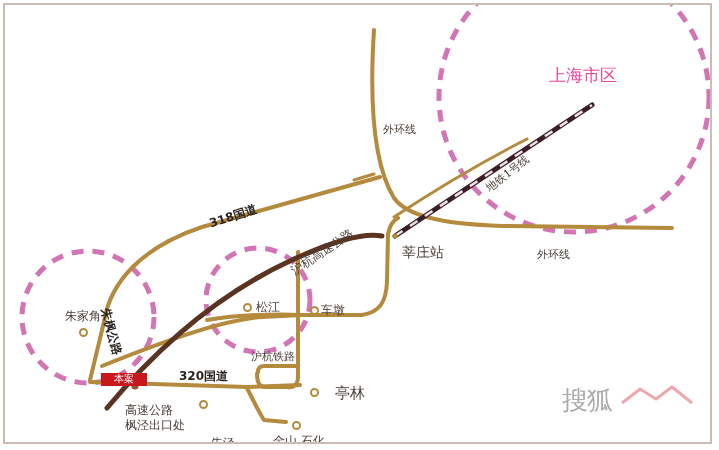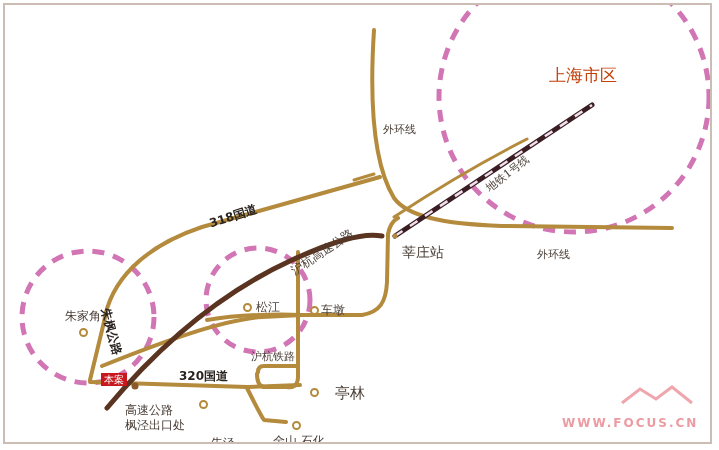--- a/index.html
+++ b/index.html
@@ -4,25 +4,25 @@
 <style>
   html, body { margin: 0; padding: 0; background: #ffffff; }
   body { width: 719px; height: 450px; overflow: hidden; position: relative; }
   #map-frame {
     position: absolute; left: 3px; top: 3px; width: 709px; height: 441px;
     border: 2px solid #cbbdb3; background: #ffffff; box-sizing: border-box; overflow: hidden;
   }
   svg { position: absolute; left: 0; top: 0; }
   .lbl { position: absolute; font-family: "DejaVu Serif", "Liberation Serif", serif; color: #4a3e36; font-size: 12px; white-space: nowrap; line-height: 1; }
   .lbl-bold { font-family: "DejaVu Sans", "Liberation Sans", sans-serif; font-weight: bold; color: #2a2420; font-size: 12px; }
-  .lbl-big { font-size: 17px; color: #c2410c; }
+  .lbl-big { font-size: 17px; color: #ec4899; }
   .poi { position: absolute; width: 9px; height: 9px; border: 2px solid #b48a3c; border-radius: 50%; box-sizing: border-box; background: #fff; }
   .project-tag {
-    position: absolute; left: 96px; top: 368px; width: 26px; height: 13px;
-    background: #c8181e; color: #ffffff; font-family: Liberation Serif, serif;
+    position: absolute; left: 96px; top: 368px; width: 46px; height: 13px;
+    background: #c8181e; color: #ffffff; font-family: Liberation Mono, monospace;
     font-size: 10px; line-height: 13px; text-align: center; letter-spacing: 0px;
   }
   .watermark { position: absolute; left: 555px; top: 378px; width: 150px; height: 50px; }
   .wm-cn { position: absolute; left: 2px; top: 0px; font-family: "DejaVu Sans", "Liberation Sans", sans-serif; font-size: 26px; color: #8e8e8e; opacity: 0.75; letter-spacing: -1px; }
   .wm-cn2 { position: absolute; left: 62px; top: 0px; font-family: "DejaVu Sans", "Liberation Sans", sans-serif; font-size: 26px; font-weight: bold; color: #e8808a; opacity: 0.75; letter-spacing: -1px; }
   .wm-url { position: absolute; left: 2px; top: 33px; font-family: "DejaVu Sans", "Liberation Sans", sans-serif; font-size: 12px; font-weight: bold; color: #e88a92; opacity: 0.85; letter-spacing: 2px; }
 </style>
 </head>
 <body>
 
@@ -96,15 +96,15 @@
 
   <div class="poi" style="left:287px; top:416px;"></div>
   <div class="lbl" style="left:268px; top:430px; font-size:12px;">金山 石化</div>
 
   <div class="project-tag">本案</div>
 
   <div class="watermark">
     <svg width="150" height="36" style="left:0; top:0;">
       <path d="M62 20 L 80 6 L 96 16 L 112 4 L 132 20" fill="none" stroke="#e8808a" stroke-width="3" opacity="0.7"></path>
     </svg>
-    <span class="wm-url">WWW.FOCUS.CN</span>
+    <span class="wm-cn">搜狐</span>
   </div>
 </div>
 
 </body></html>

